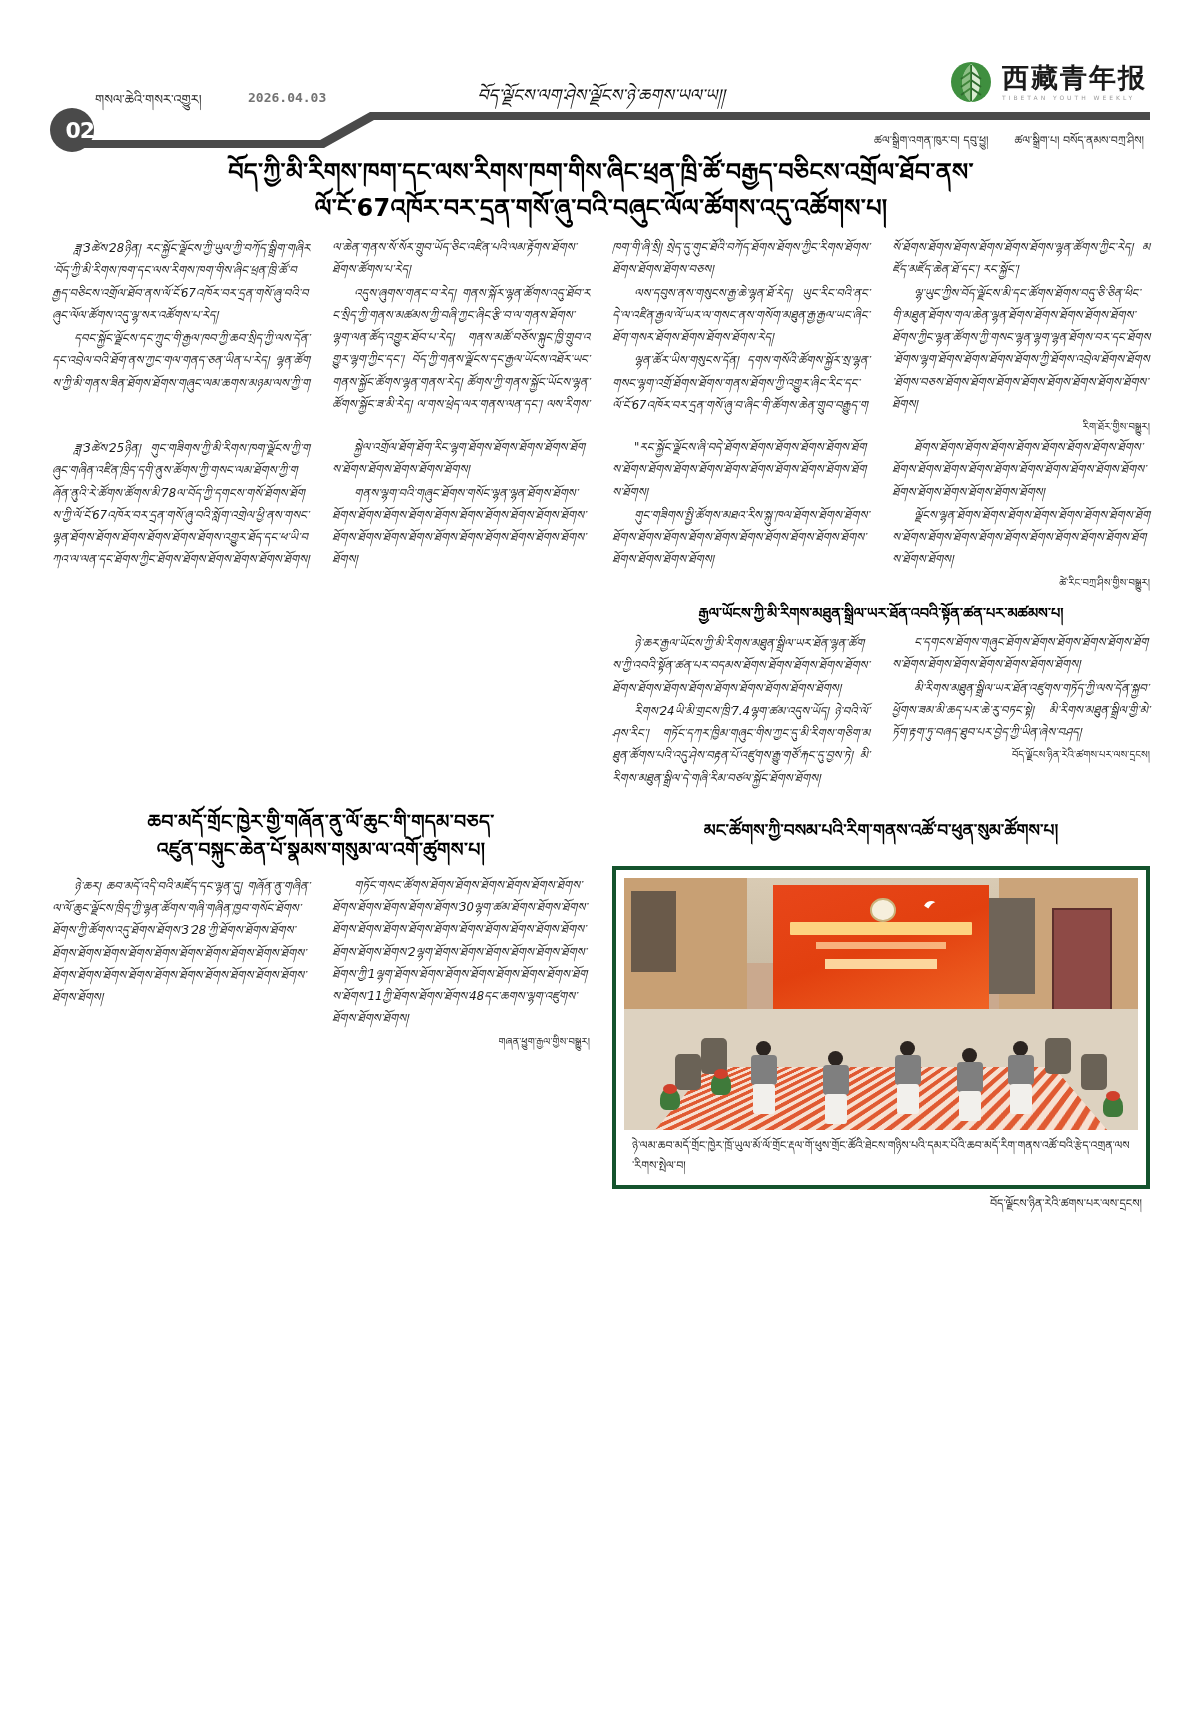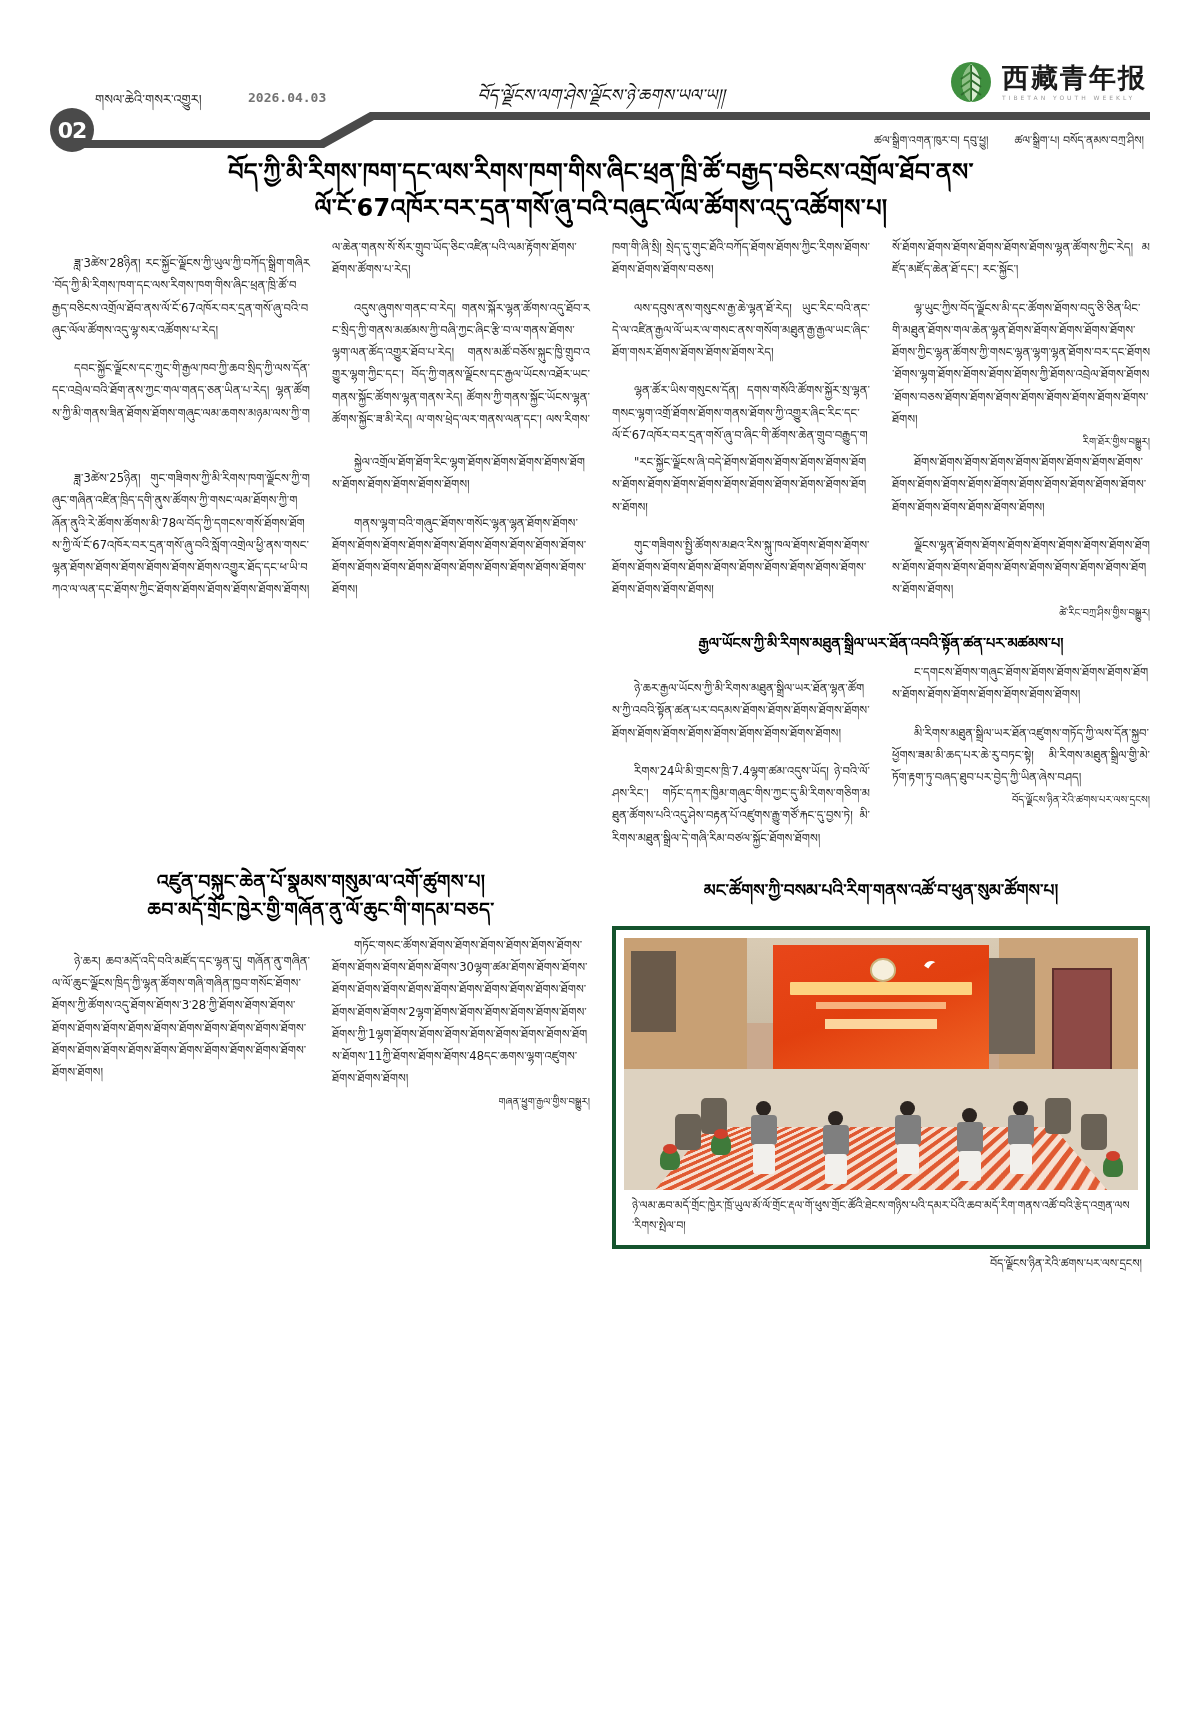--- a/index.html
+++ b/index.html
@@ -34,21 +34,21 @@
     position: absolute;
     left: 50px;
     top: 108px;
     width: 44px;
     height: 44px;
     border-radius: 50%;
     background: #4a4a4a;
     color: #fff;
     display: flex;
     align-items: center;
-    justify-content: center;
+    justify-content: flex-end;
     font-family: "DejaVu Sans", sans-serif;
     font-weight: bold;
     font-size: 22px;
     letter-spacing: -1px;
     z-index: 4;
   }
 
   .section-label {
     position: absolute;
     left: 95px;
@@ -158,22 +158,23 @@
   }
 
   .body-text {
     font-size: 11.6px;
     line-height: 1.92;
     text-align: justify;
     color: #1a1a1a;
     word-break: break-all;
   }
   .body-text p {
-    margin: 16px 0 0 0;
+    margin: 1px 0 0 0;
     text-indent: 22px;
+    font-style: italic;
   }
 
   .byline {
     text-align: right;
     font-size: 10px;
     line-height: 1.92;
     color: #1a1a1a;
     margin-top: 2px;
   }
 
@@ -360,22 +361,22 @@
           <div class="byline">བོད་ལྗོངས་ཉིན་རེའི་ཚགས་པར་ལས་དྲངས།</div>
         </div>
       </div>
     </div>
   </div>
 
   <div class="article" style="display:flex; gap:22px; margin-top:14px;">
 
     <div style="flex:0 0 calc(50% - 11px);">
       <div class="headline" style="font-size:19px;">
+        <span class="hl-line">ཆབ་མདོ་གྲོང་ཁྱེར་གྱི་གཞོན་ནུ་ལོ་ཆུང་གི་གདམ་བཅད་</span>
         <span class="hl-line">འཛུན་བསྐུང་ཆེན་པོ་སྣམས་གསུམ་ལ་འགོ་ཚུགས་པ།</span>
-        <span class="hl-line">ཆབ་མདོ་གྲོང་ཁྱེར་གྱི་གཞོན་ནུ་ལོ་ཆུང་གི་གདམ་བཅད་</span>
       </div>
       <div class="cols-2">
         <div class="body-text">
           <p>ཉེ་ཆར། ཆབ་མདོ་འདི་བའི་མཛོད་དང་ལྷན་དུ། གཞོན་ནུ་གཞིན་ལ་ལོ་ཆུང་ལྗོངས་ཁྲིད་ཀྱི་ལྷན་ཚོགས་གཞི་གཞིན་ཁྱབ་གསོང་ཐོགས་ཐོགས་ཀྱི་ཚོགས་འདུ་ཐོགས་ཐོགས་3་28་ཀྱི་ཐོགས་ཐོགས་ཐོགས་ཐོགས་ཐོགས་ཐོགས་ཐོགས་ཐོགས་ཐོགས་ཐོགས་ཐོགས་ཐོགས་ཐོགས་ཐོགས་ཐོགས་ཐོགས་ཐོགས་ཐོགས་ཐོགས་ཐོགས་ཐོགས་ཐོགས་ཐོགས་ཐོགས་ཐོགས།</p>
         </div>
         <div class="body-text">
           <p>གཏོང་གསང་ཚོགས་ཐོགས་ཐོགས་ཐོགས་ཐོགས་ཐོགས་ཐོགས་ཐོགས་ཐོགས་ཐོགས་ཐོགས་ཐོགས་30ལྷག་ཚམ་ཐོགས་ཐོགས་ཐོགས་ཐོགས་ཐོགས་ཐོགས་ཐོགས་ཐོགས་ཐོགས་ཐོགས་ཐོགས་ཐོགས་ཐོགས་ཐོགས་ཐོགས་ཐོགས་2ལྷག་ཐོགས་ཐོགས་ཐོགས་ཐོགས་ཐོགས་ཐོགས་ཐོགས་ཀྱི་1ལྷག་ཐོགས་ཐོགས་ཐོགས་ཐོགས་ཐོགས་ཐོགས་ཐོགས་ཐོགས་ཐོགས་11ཀྱི་ཐོགས་ཐོགས་ཐོགས་48དང་ཆགས་ལྷག་འཛུགས་ཐོགས་ཐོགས་ཐོགས།</p>
           <div class="byline">གཞན་ཕྱུག་རྒྱལ་གྱིས་བསྒྱུར།</div>
         </div>
       </div>

